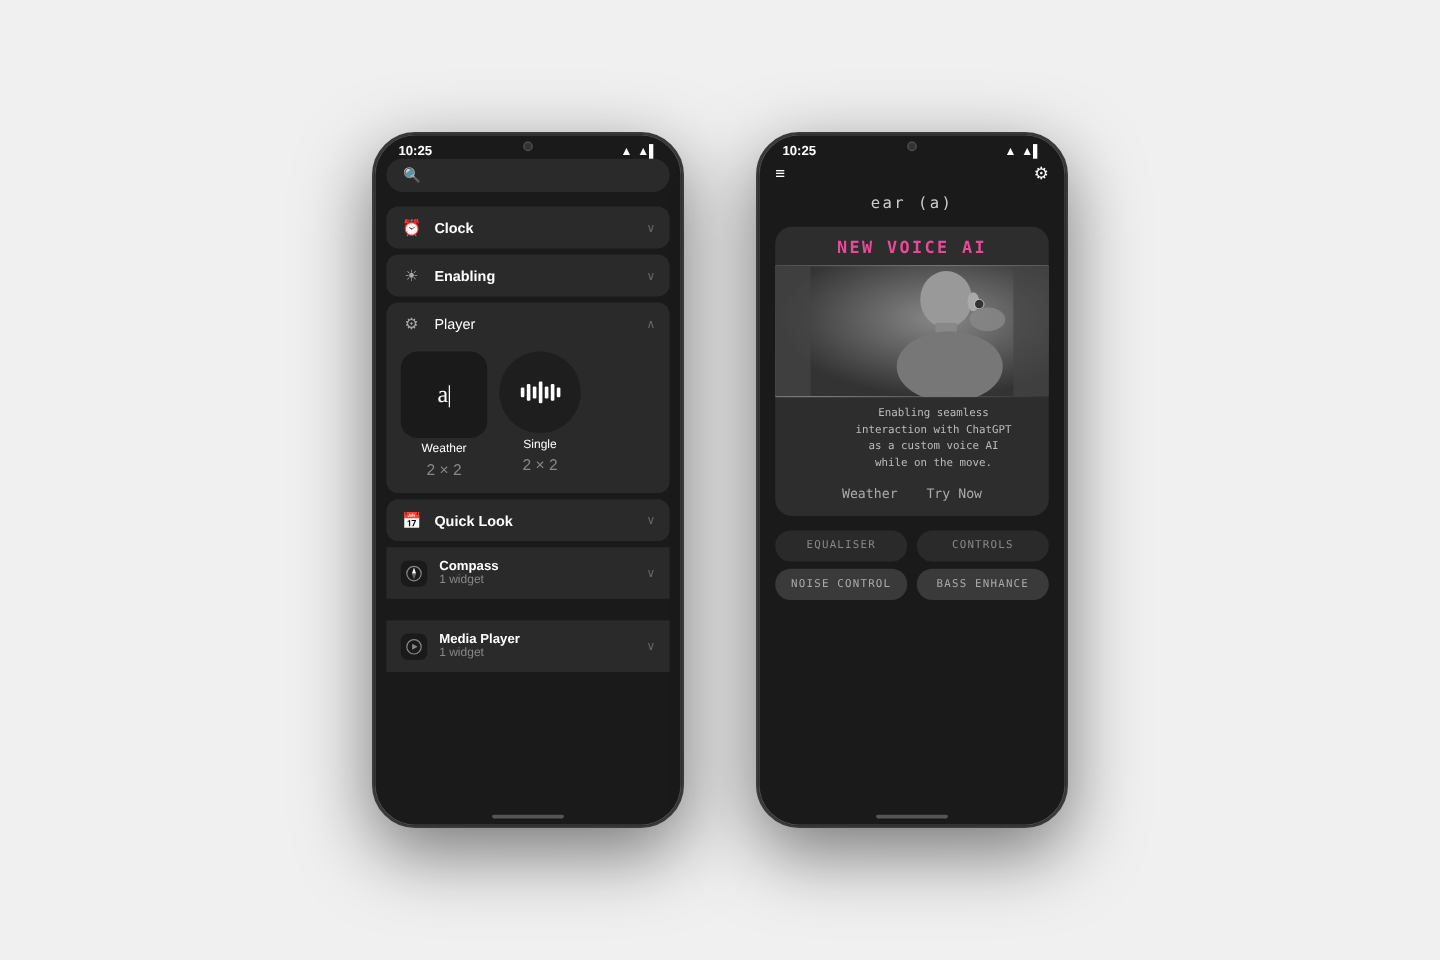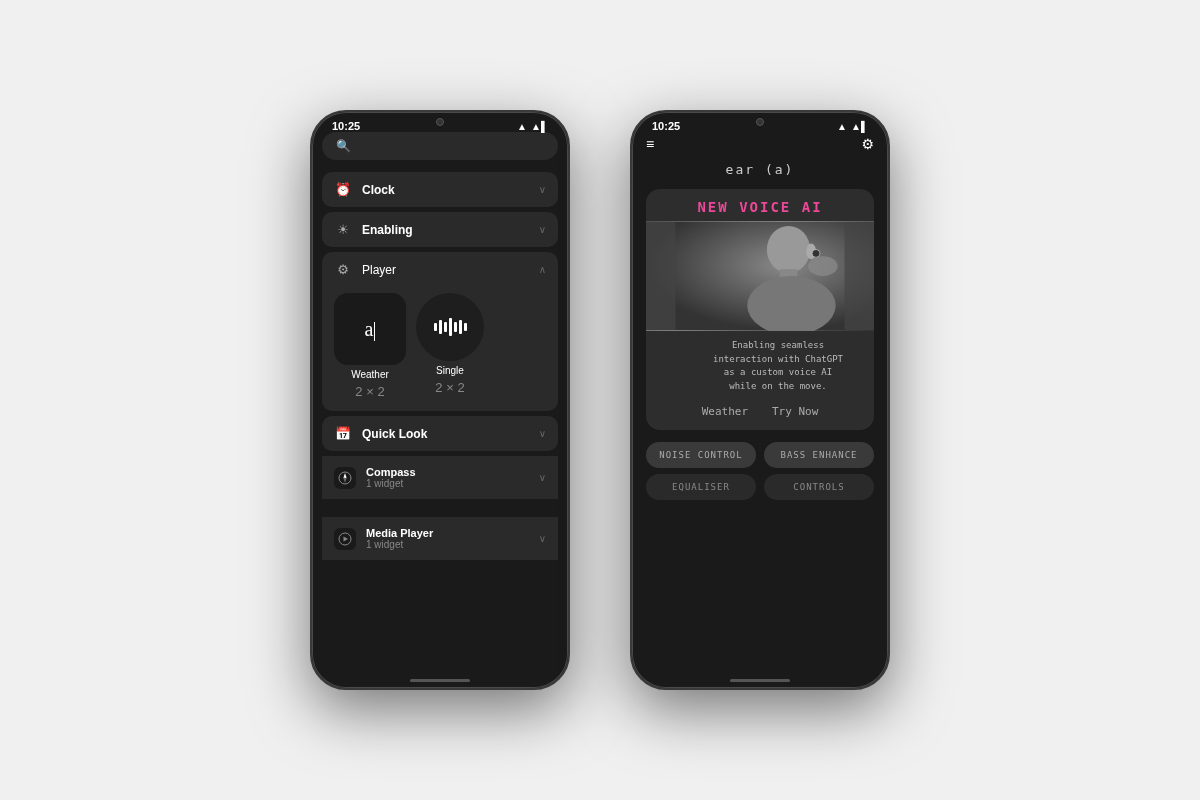--- a/index.html
+++ b/index.html
@@ -473,25 +473,25 @@
 on the move.</p>
 
       <div class="modal-actions">
         <span class="modal-btn">Weather</span>
         <span class="modal-btn">Try Now</span>
       </div>
     </div>
 
     <div class="controls-grid">
       <div class="controls-row">
+        <div class="ctrl-btn">EQUALISER</div>
+        <div class="ctrl-btn">CONTROLS</div>
+      </div>
+      <div class="controls-row">
         <div class="ctrl-btn active">NOISE CONTROL</div>
         <div class="ctrl-btn active">BASS ENHANCE</div>
       </div>
-      <div class="controls-row">
-        <div class="ctrl-btn">EQUALISER</div>
-        <div class="ctrl-btn">CONTROLS</div>
-      </div>
     </div>
 
   </div>
 
   <div class="home-indicator"></div>
 </div>
 
 </body></html>

